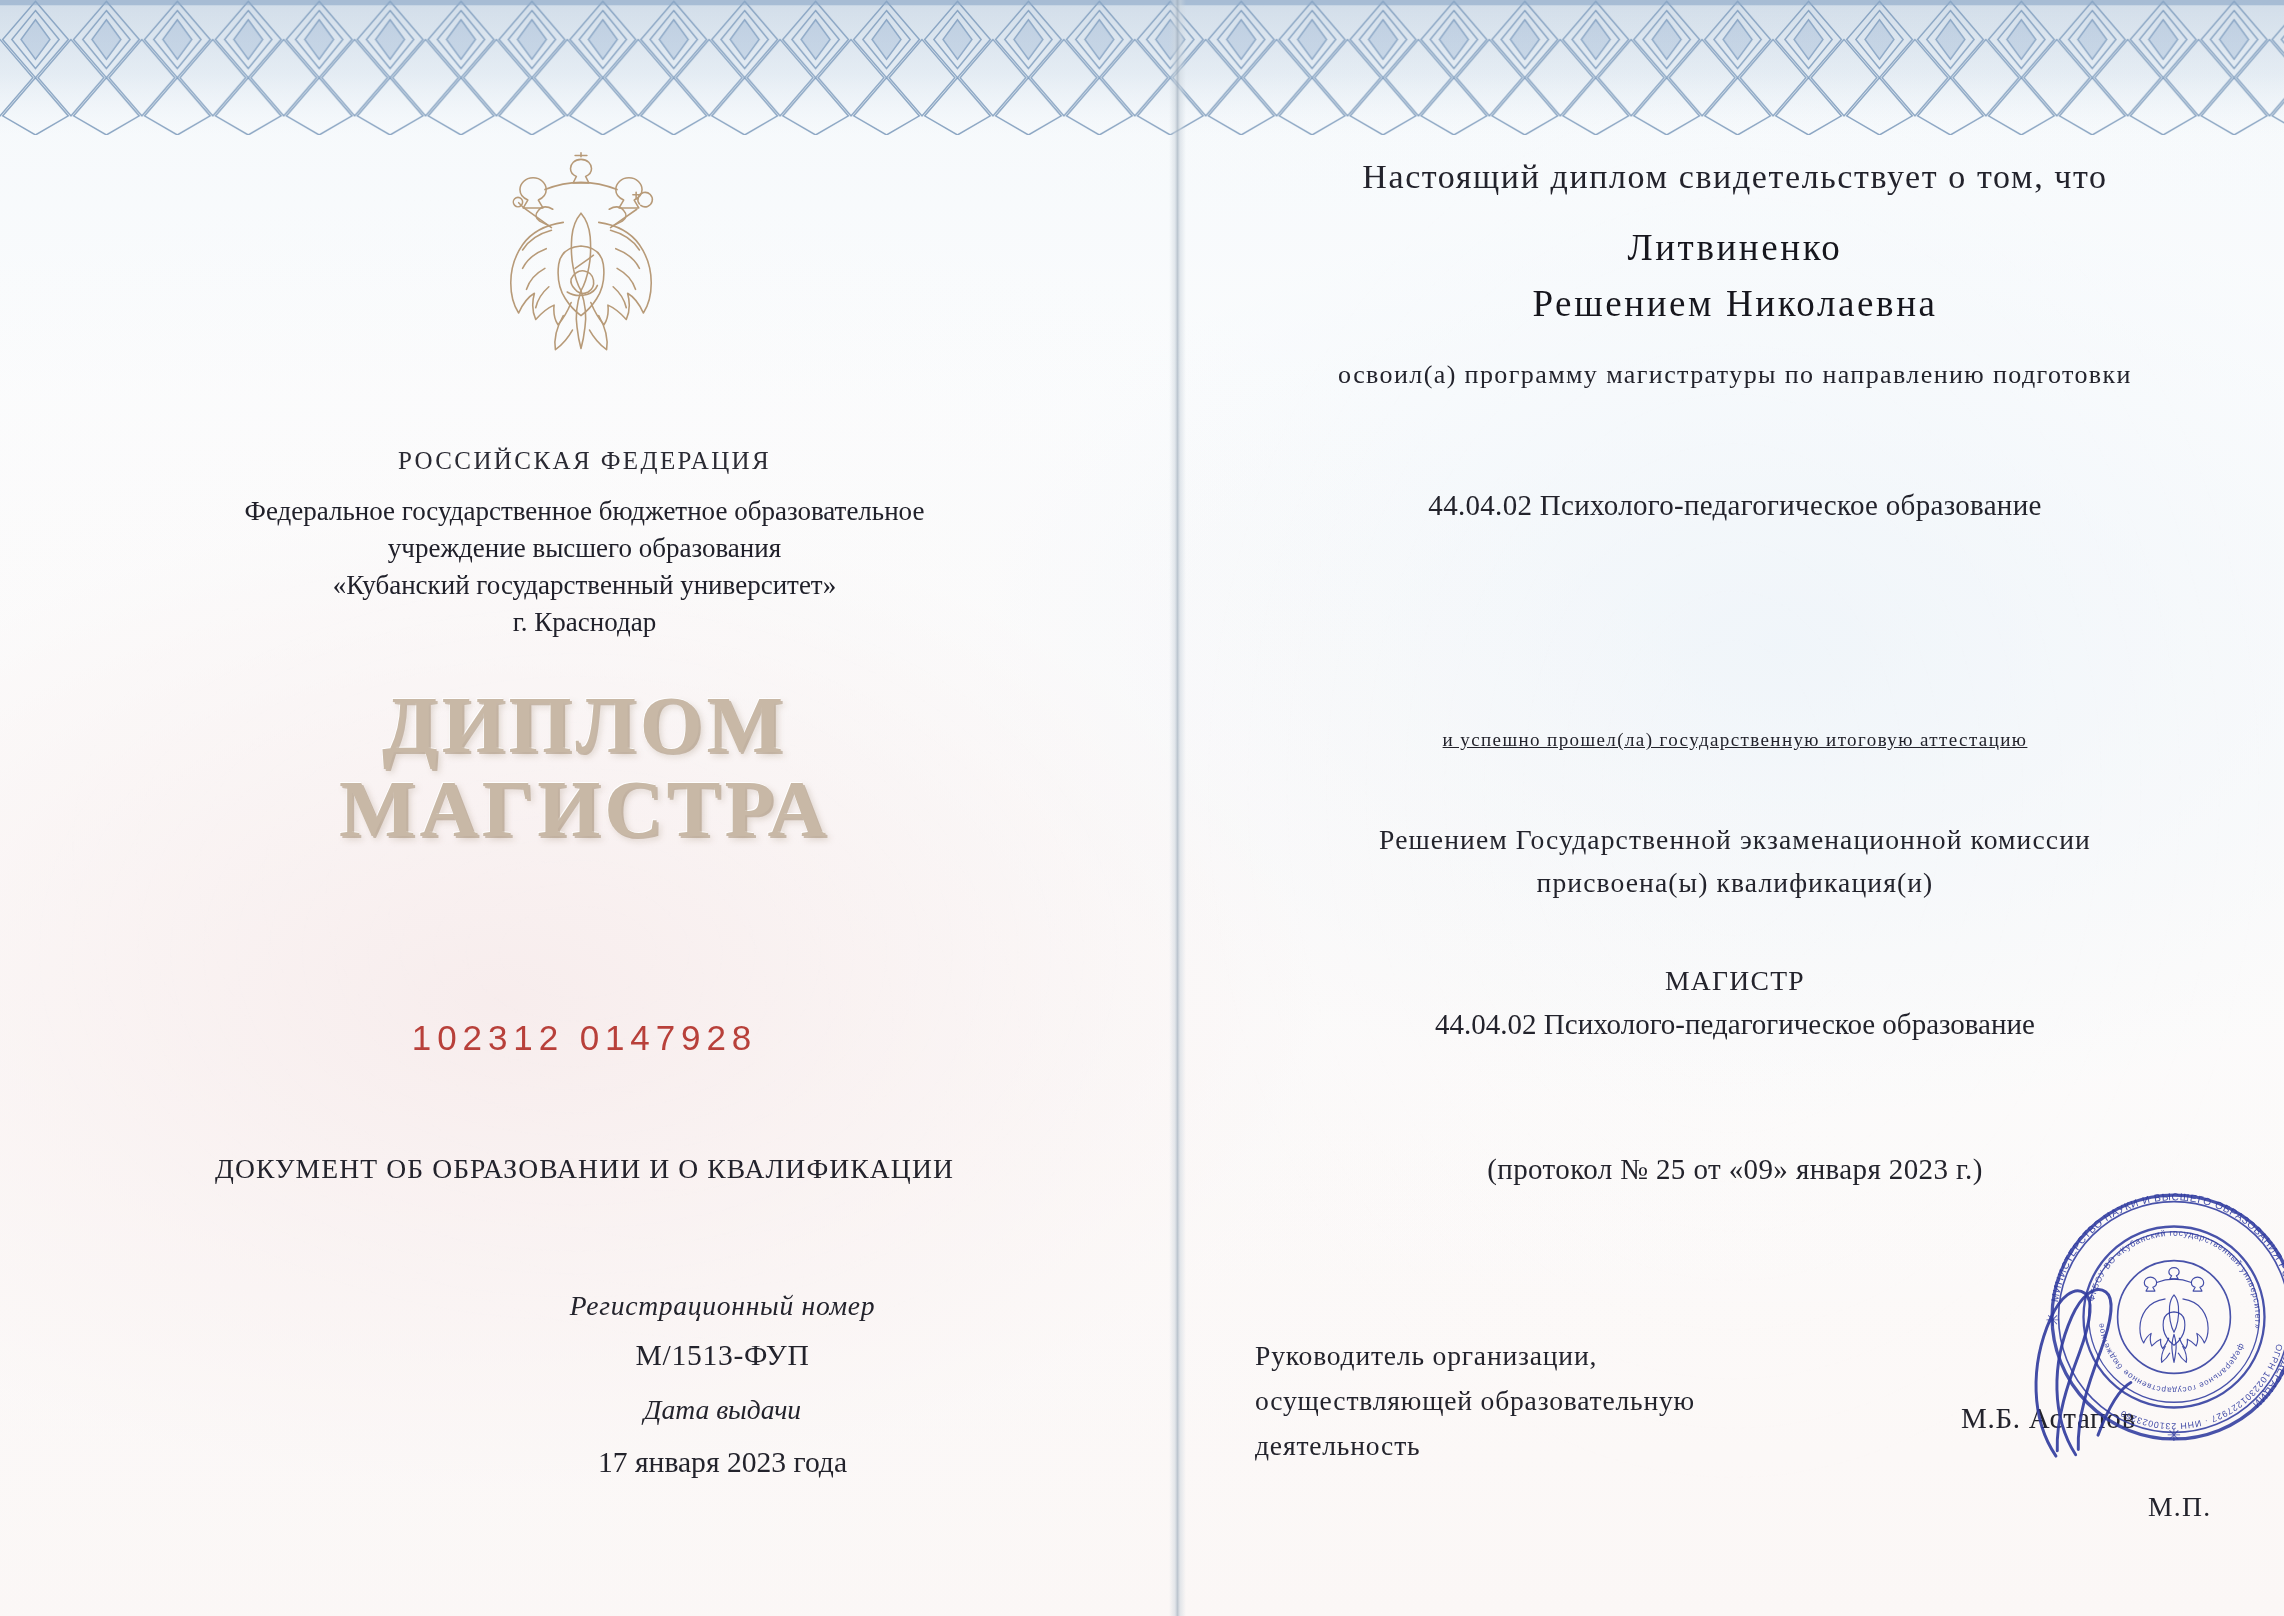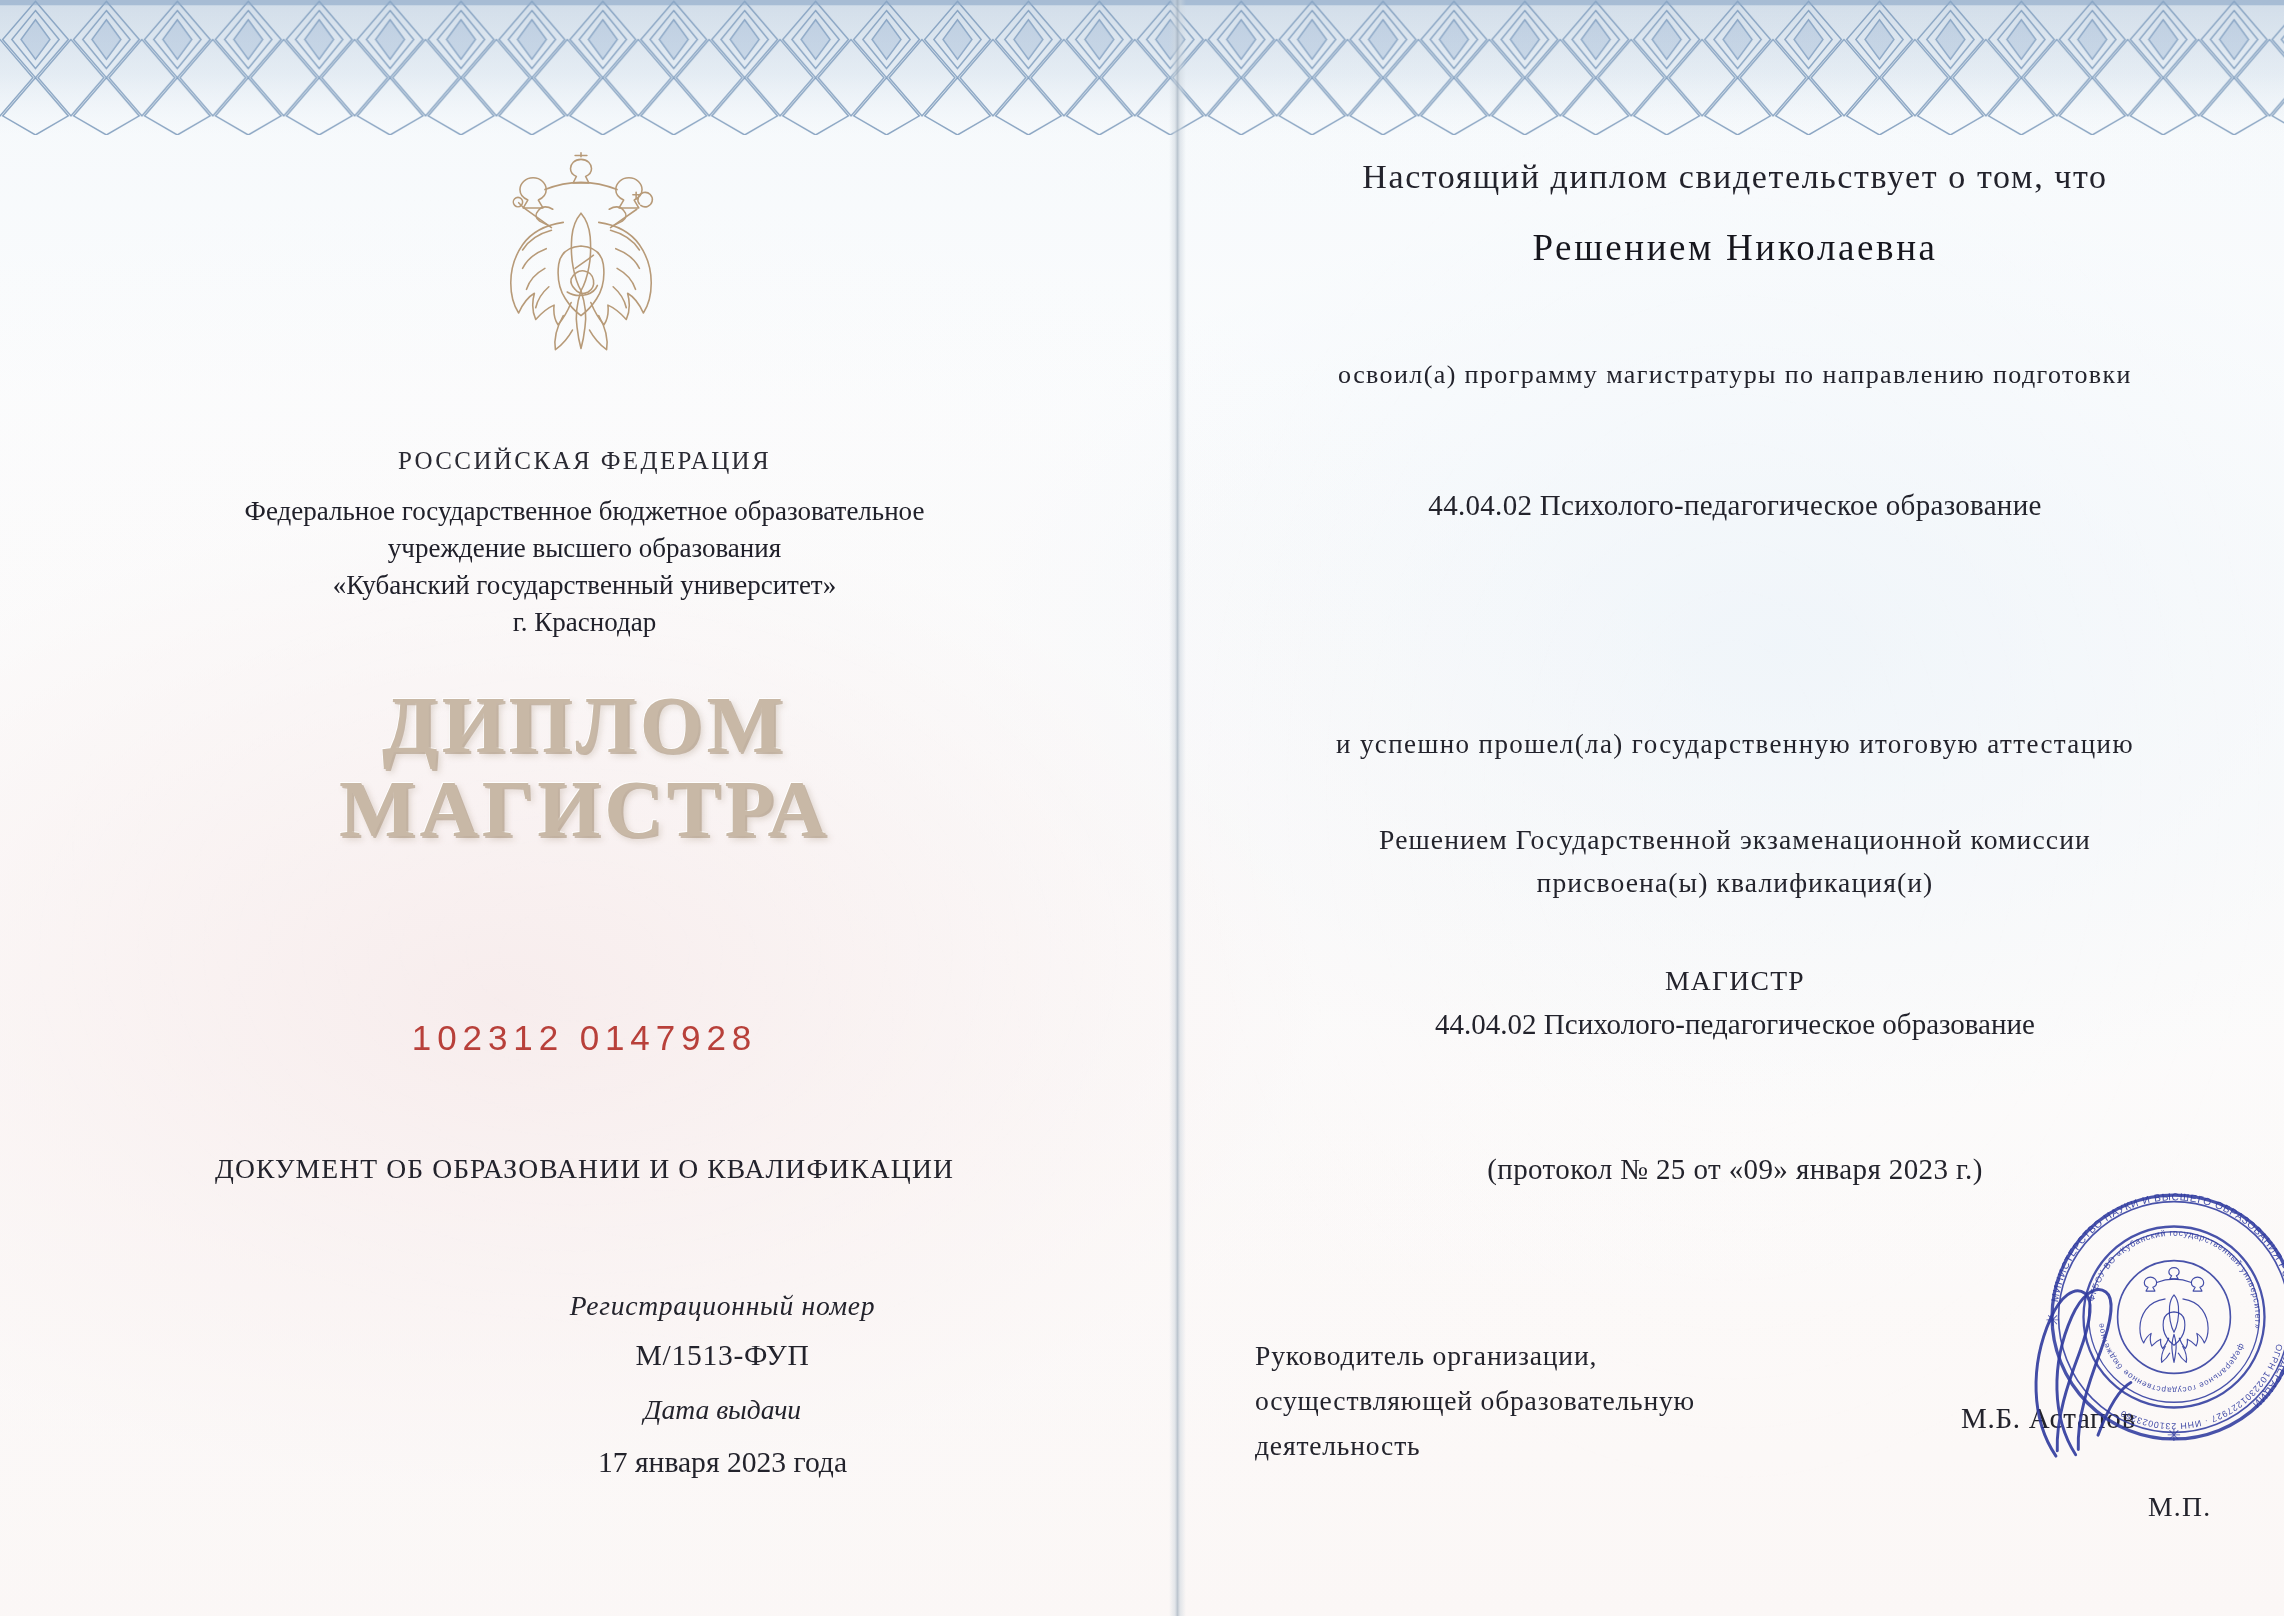--- a/index.html
+++ b/index.html
@@ -201,22 +201,23 @@
     font-size: 26px;
     letter-spacing: 1.4px;
   }
   .r-program {
     top: 489px;
     font-size: 29px;
     letter-spacing: 0.3px;
   }
   .r-passed {
     top: 729px;
-    font-size: 27px;
+    font-size: 19px;
     letter-spacing: 1.4px;
+    text-decoration: underline;
   }
   .r-commission {
     top: 818px;
     font-size: 27.6px;
     line-height: 43px;
     letter-spacing: 1.1px;
   }
   .r-qual-title {
     top: 965px;
     font-size: 27.6px;
@@ -433,20 +434,21 @@
         <div class="issue-value">17 января 2023 года</div>
       </div>
     </div>
   </div>
 
   <div class="right-half">
 
     <div class="r-line r-attest">Настоящий диплом свидетельствует о том, что</div>
 
     <div class="r-line r-name">
+      <div>Литвиненко</div>
       <div>Решением Николаевна</div>
     </div>
 
     <div class="r-line r-program-lead">освоил(а) программу магистратуры по направлению подготовки</div>
 
     <div class="r-line r-program">44.04.02 Психолого-педагогическое образование</div>
 
     <div class="r-line r-passed">и успешно прошел(ла) государственную итоговую аттестацию</div>
 
     <div class="r-line r-commission">

